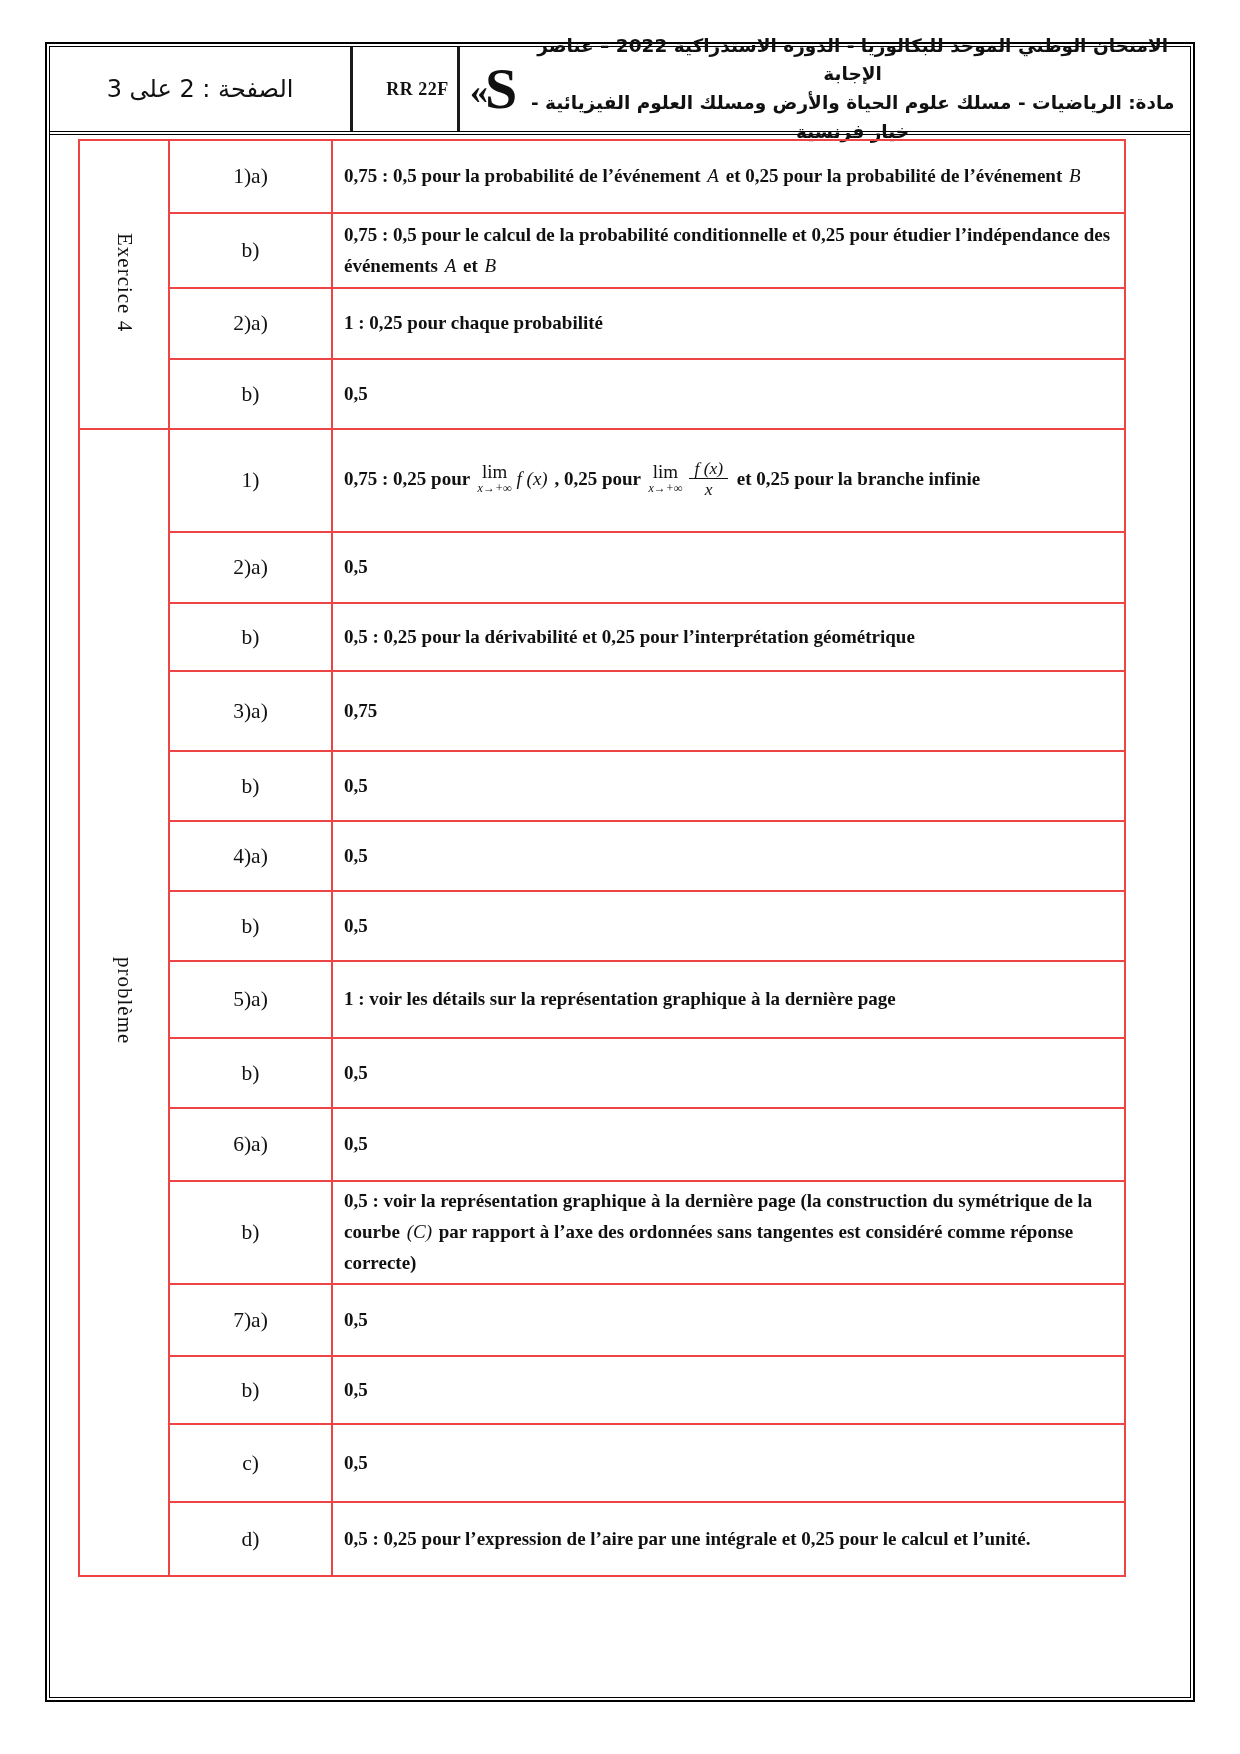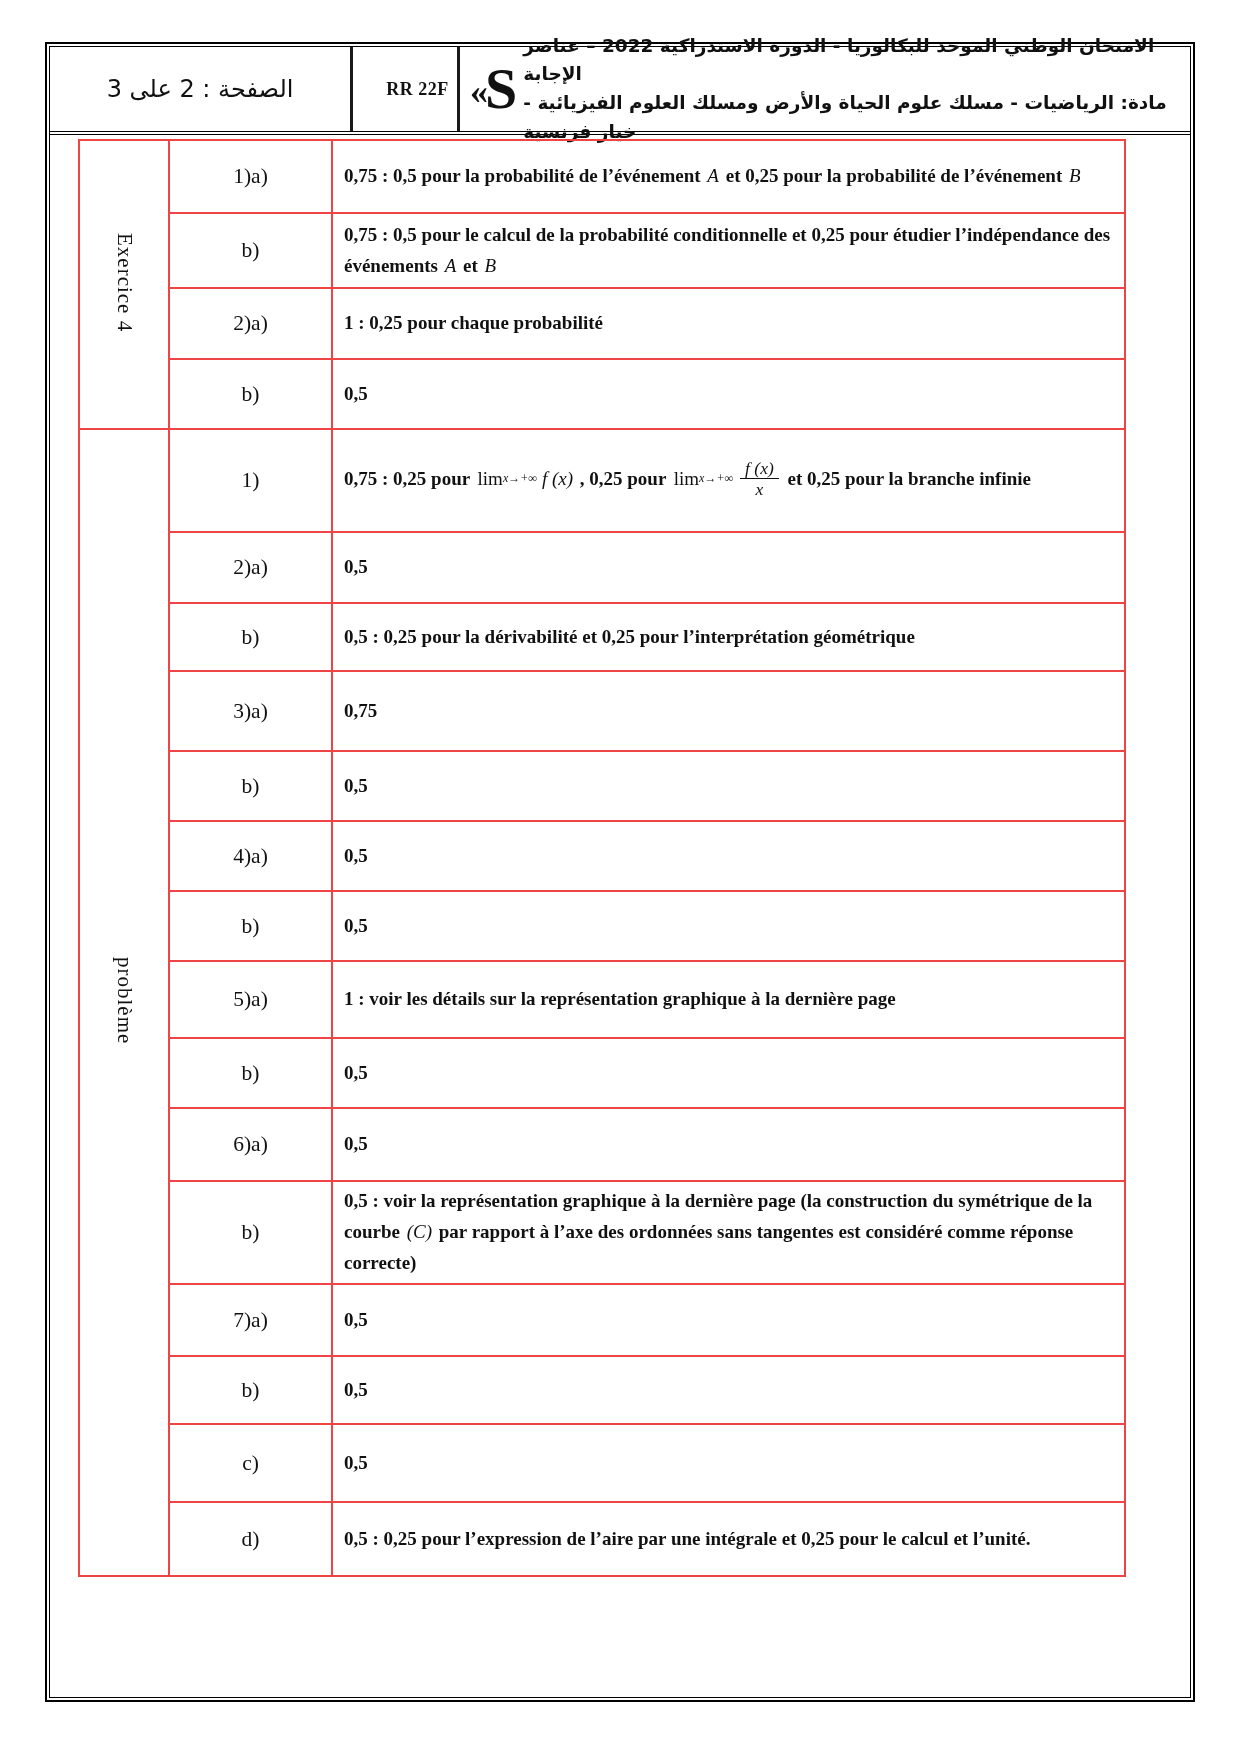--- a/index.html
+++ b/index.html
@@ -31,21 +31,21 @@
   .h-mid{width:104px;flex:0 0 104px;}
   .h-code{font-weight:bold;font-size:18px;letter-spacing:.5px;margin-left:25px;}
   .h-right{flex:1;display:flex;align-items:center;padding:0 8px 0 10px;}
   .logo{
     display:flex;align-items:center;margin-right:6px;flex:0 0 auto;
     font-weight:bold;line-height:1;
   }
   .logo .mark{font-size:36px;transform:translateY(2px);}
   .logo .letter{font-size:58px;margin-left:-3px;}
   .titles{
-    flex:1;direction:rtl;text-align:left;
+    flex:1;direction:rtl;text-align:center;
     font-family:"DejaVu Sans", sans-serif;font-weight:bold;font-size:18.5px;line-height:1.55;
   }
   
   .content{flex:1;position:relative;}
   table.marks{
     border-collapse:collapse;table-layout:fixed;
     margin:4px 0 0 28px;width:1046px;
     border:2.5px solid #000;
   }
   table.marks col.c-side{width:90px;}
@@ -61,21 +61,21 @@
     text-align:center;vertical-align:middle;font-size:21.5px;
   }
   td.anscell{
     vertical-align:middle;padding:4px 12px 4px 11px;
     font-size:19px;line-height:1.62;
   }
   td.sec-top{border-top:3px solid #111;}
   .bt{font-weight:bold;}
   .mi{font-style:italic;padding:0 2px;white-space:nowrap;}
   .lim{
-    display:inline-flex;flex-direction:row;align-items:center;
+    display:inline-flex;flex-direction:column;align-items:center;
     vertical-align:middle;margin:8px 3px;line-height:1.05;transform:translateY(-2px);
   }
   .lim .word{font-size:19px;}
   .lim .sub{font-size:12px;font-style:italic;}
   .frac{
     display:inline-flex;flex-direction:column;align-items:center;
     vertical-align:middle;margin:0 4px;line-height:1.15;transform:translateY(-2px);
   }
   .frac .num{border-bottom:1.5px solid #111;padding:0 5px;font-size:17.5px;}
   .frac .den{font-size:17.5px;}

